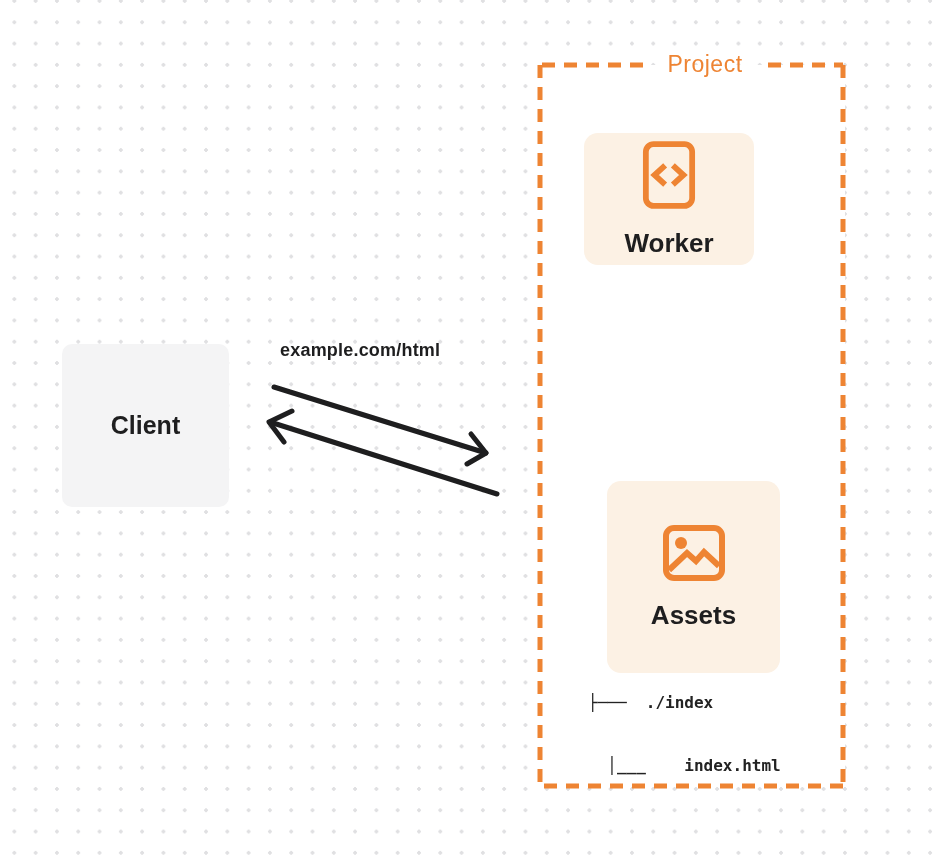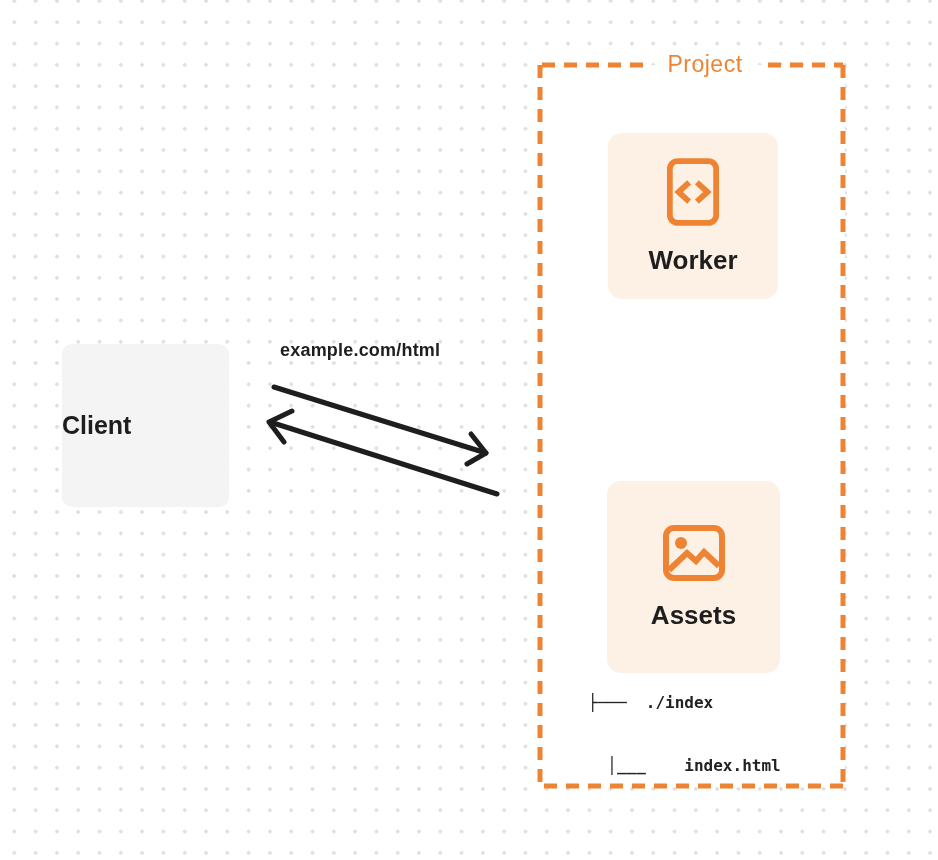--- a/index.html
+++ b/index.html
@@ -21,32 +21,32 @@
   .dash{stroke:var(--accent,#ee8433);stroke-width:5;fill:none;stroke-dasharray:13 9;}
   .arrow{stroke:var(--ink,#1e1e1f);stroke-width:5;fill:none;stroke-linecap:round;stroke-linejoin:round;}
   .project-label{
     left:645px;top:51px;width:120px;text-align:center;
     font-size:23px;font-weight:400;letter-spacing:.5px;
     color:var(--accent,#ee8433);
   }
   .client-box{
     left:62px;top:344px;width:167px;height:163px;border-radius:10px;
     background:var(--client-bg,#f4f4f5);
-    display:flex;align-items:center;
+    display:flex;align-items:center;justify-content:center;
   }
   .client-box .label{font-size:25px;font-weight:700;}
   .request-label{
     left:280px;top:340px;font-size:18px;font-weight:700;letter-spacing:.2px;
   }
   .node-card{
     border-radius:14px;background:var(--card-bg,#fcf1e4);
     display:flex;flex-direction:column;align-items:center;justify-content:center;gap:18px;
   }
   .node-card .label{font-size:26px;font-weight:700;}
-  .worker-card{left:608px;top:133px;width:170px;height:166px;}
+  .worker-card{left:584px;top:133px;width:170px;height:132px;}
   .assets-card{left:607px;top:481px;width:173px;height:192px;}
   .icon{display:block;}
   .accent-stroke{stroke:var(--accent,#ee8433);fill:none;}
   .accent-fill{fill:var(--accent,#ee8433);}
   .file-tree{
     left:588px;top:650px;
     font-family:"DejaVu Sans Mono", monospace;
     font-size:16px;line-height:21px;font-weight:600;
     white-space:pre;color:#232323;
   }

